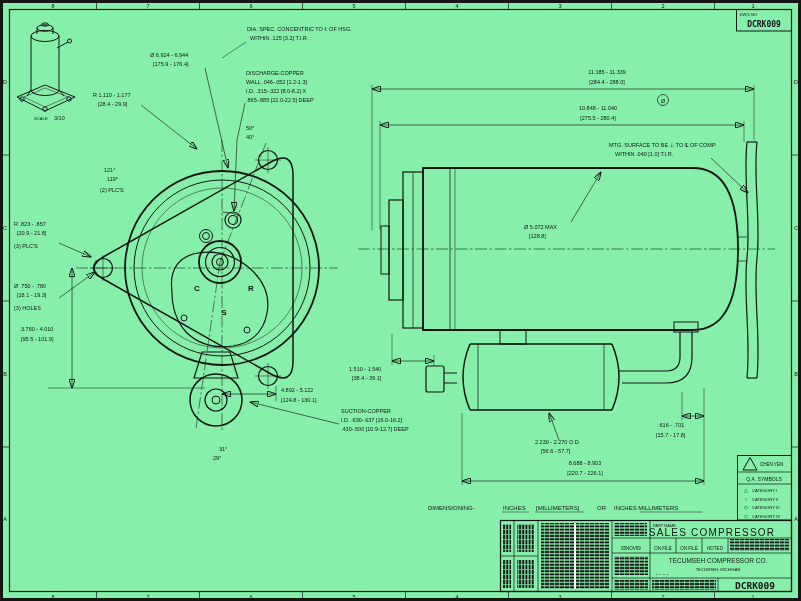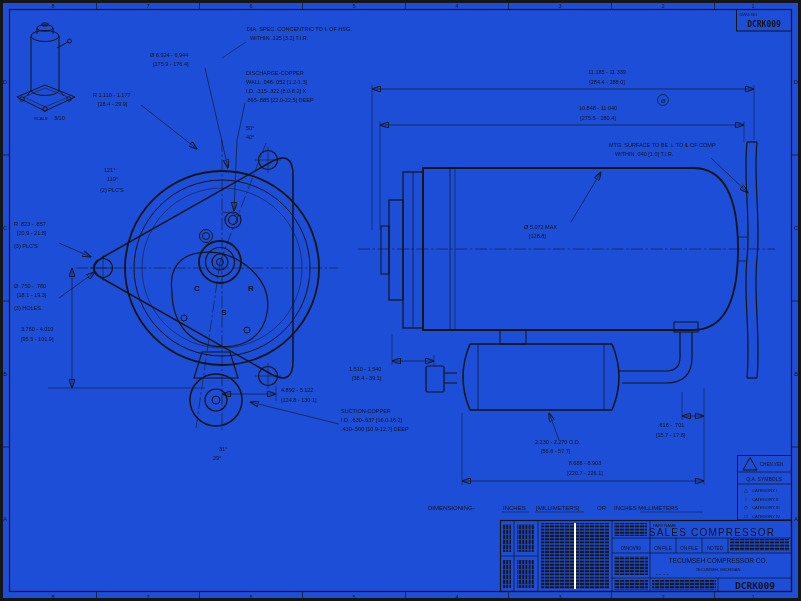--- a/index.html
+++ b/index.html
@@ -1,16 +1,16 @@
 <!DOCTYPE html>
 <html><head>
 <meta charset="utf-8">
 <style>
   html,body{margin:0;padding:0;background:#fff;}
-  .sheet{position:relative;width:801px;height:601px;background:#1d4ed8;overflow:hidden;}
+  .sheet{position:relative;width:801px;height:601px;background:#86efac;overflow:hidden;}
   svg{display:block;}
   text{font-family:"Liberation Sans",sans-serif;fill:#151515;}
   .mono{font-family:"DejaVu Sans Mono",monospace;}
   path,line,rect,circle,ellipse,polygon,polyline{stroke:#151515;fill:none;}
   .w05{stroke-width:.5}.w07{stroke-width:.7}.w1{stroke-width:1}.w12{stroke-width:1.2}
   .w15{stroke-width:1.5}.w18{stroke-width:1.8}.w3{stroke-width:3}
   .cl{stroke-width:.55;stroke-dasharray:12 2.5 2.5 2.5;}
   .dim{stroke-width:.65}
   .fillpat{stroke:none;fill:url(#tt);}
   .fillpatv{stroke:none;fill:url(#ttv);}

